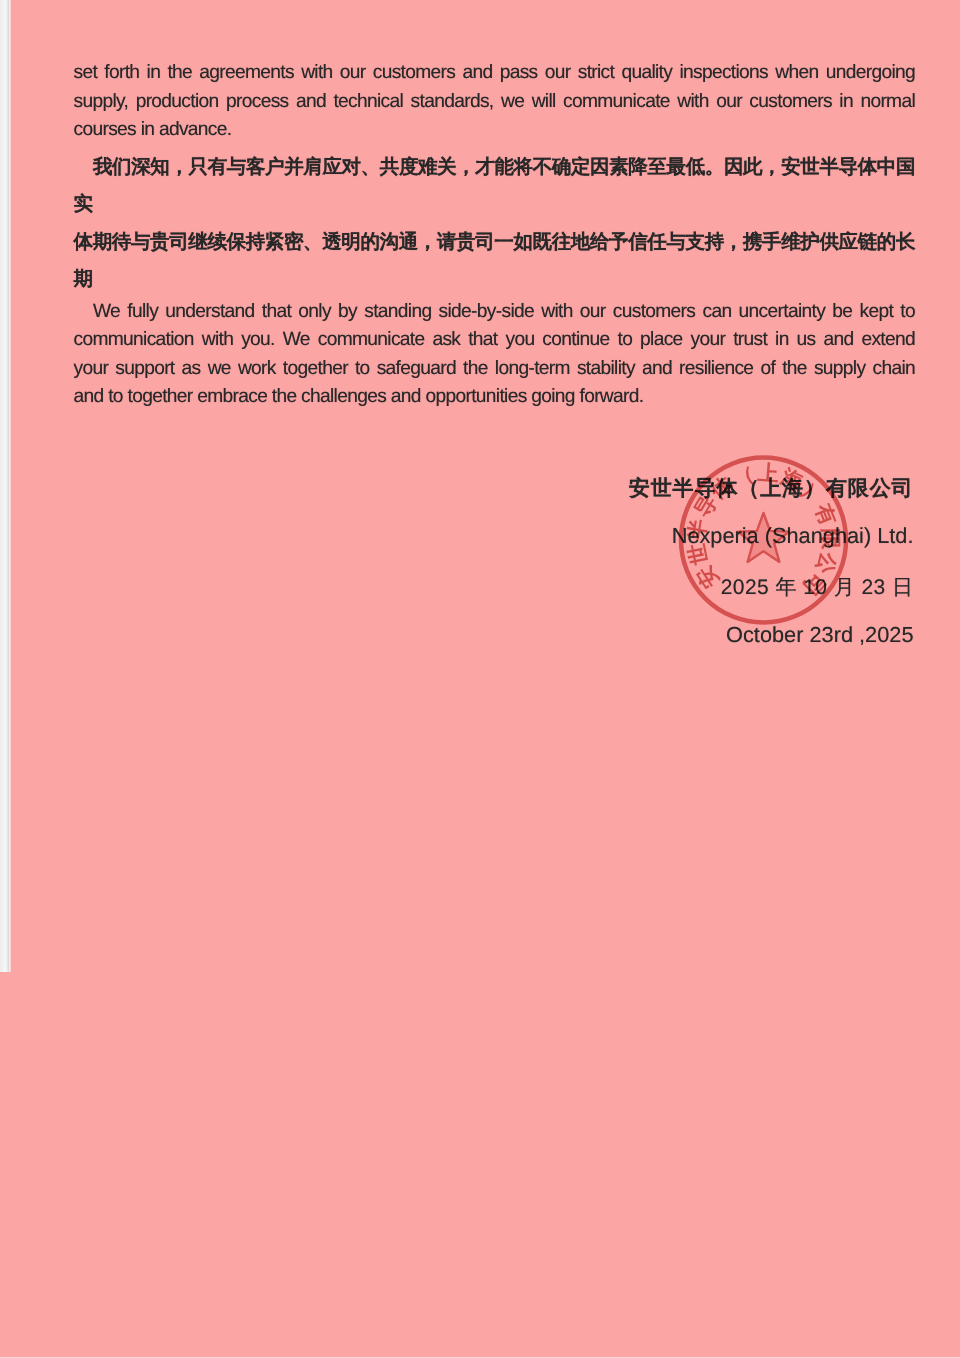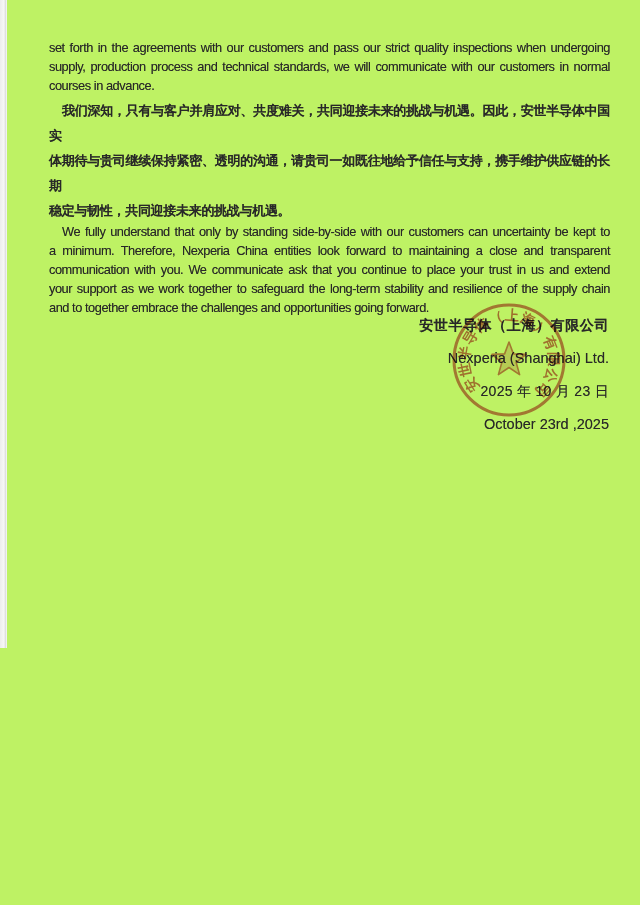--- a/index.html
+++ b/index.html
@@ -4,21 +4,21 @@
 <style>
   html,body{margin:0;padding:0;}
   body{
     width:640px;height:905px;
     background:#ffffff;
     font-family:"Liberation Sans","DejaVu Sans",sans-serif;
     color:#282828;
     position:relative;
     overflow:hidden;
   }
-  .page{position:absolute;inset:0;background:#bef264;}
+  .page{position:absolute;inset:0;background:#fca5a5;}
   
   .edge-strip{
     position:absolute;left:0;top:0;width:7px;height:648px;
     background:linear-gradient(to right,#ededed,#f7f7f7 55%,#dcdcdc 82%,#ffffff);
   }
   
   .content{
     position:absolute;left:49px;top:38px;width:561px;
     text-shadow:0 0 0.5px rgba(40,40,40,0.5);
   }
@@ -58,27 +58,25 @@
 
   <div class="edge-strip"></div>
 
   <div class="content">
     <div class="para en">
         <div class="tline">set forth in the agreements with our customers and pass our strict quality inspections when undergoing</div>
         <div class="tline">supply, production process and technical standards, we will communicate with our customers in normal</div>
         <div class="tline tlast">courses in advance.</div>
       </div>
     <div class="para zh">
-        <div class="tline tindent">我们深知，只有与客户并肩应对、共度难关，共同迎接未来的挑战与机遇。因此，安世半导体中国实</div>
+        <div class="tline tindent">我们深知，只有与客户并肩应对、共度难关，才能将不确定因素降至最低。因此，安世半导体中国实</div>
         <div class="tline">体期待与贵司继续保持紧密、透明的沟通，请贵司一如既往地给予信任与支持，携手维护供应链的长期</div>
-        <div class="tline tlast">稳定与韧性，共同迎接未来的挑战与机遇。</div>
       </div>
     <div class="para en en2">
         <div class="tline tindent">We fully understand that only by standing side-by-side with our customers can uncertainty be kept to</div>
-        <div class="tline">a minimum. Therefore, Nexperia China entities look forward to maintaining a close and transparent</div>
         <div class="tline">communication with you. We communicate ask that you continue to place your trust in us and extend</div>
         <div class="tline">your support as we work together to safeguard the long-term stability and resilience of the supply chain</div>
         <div class="tline tlast">and to together embrace the challenges and opportunities going forward.</div>
       </div>
   </div>
 
   <div class="signature">
     <div class="sig-line sig-cn">安世半导体（上海）有限公司</div>
     <div class="sig-line sig-en">Nexperia (Shanghai) Ltd.</div>
     <div class="sig-line sig-date-cn">2025 年 10 月 23 日</div>

